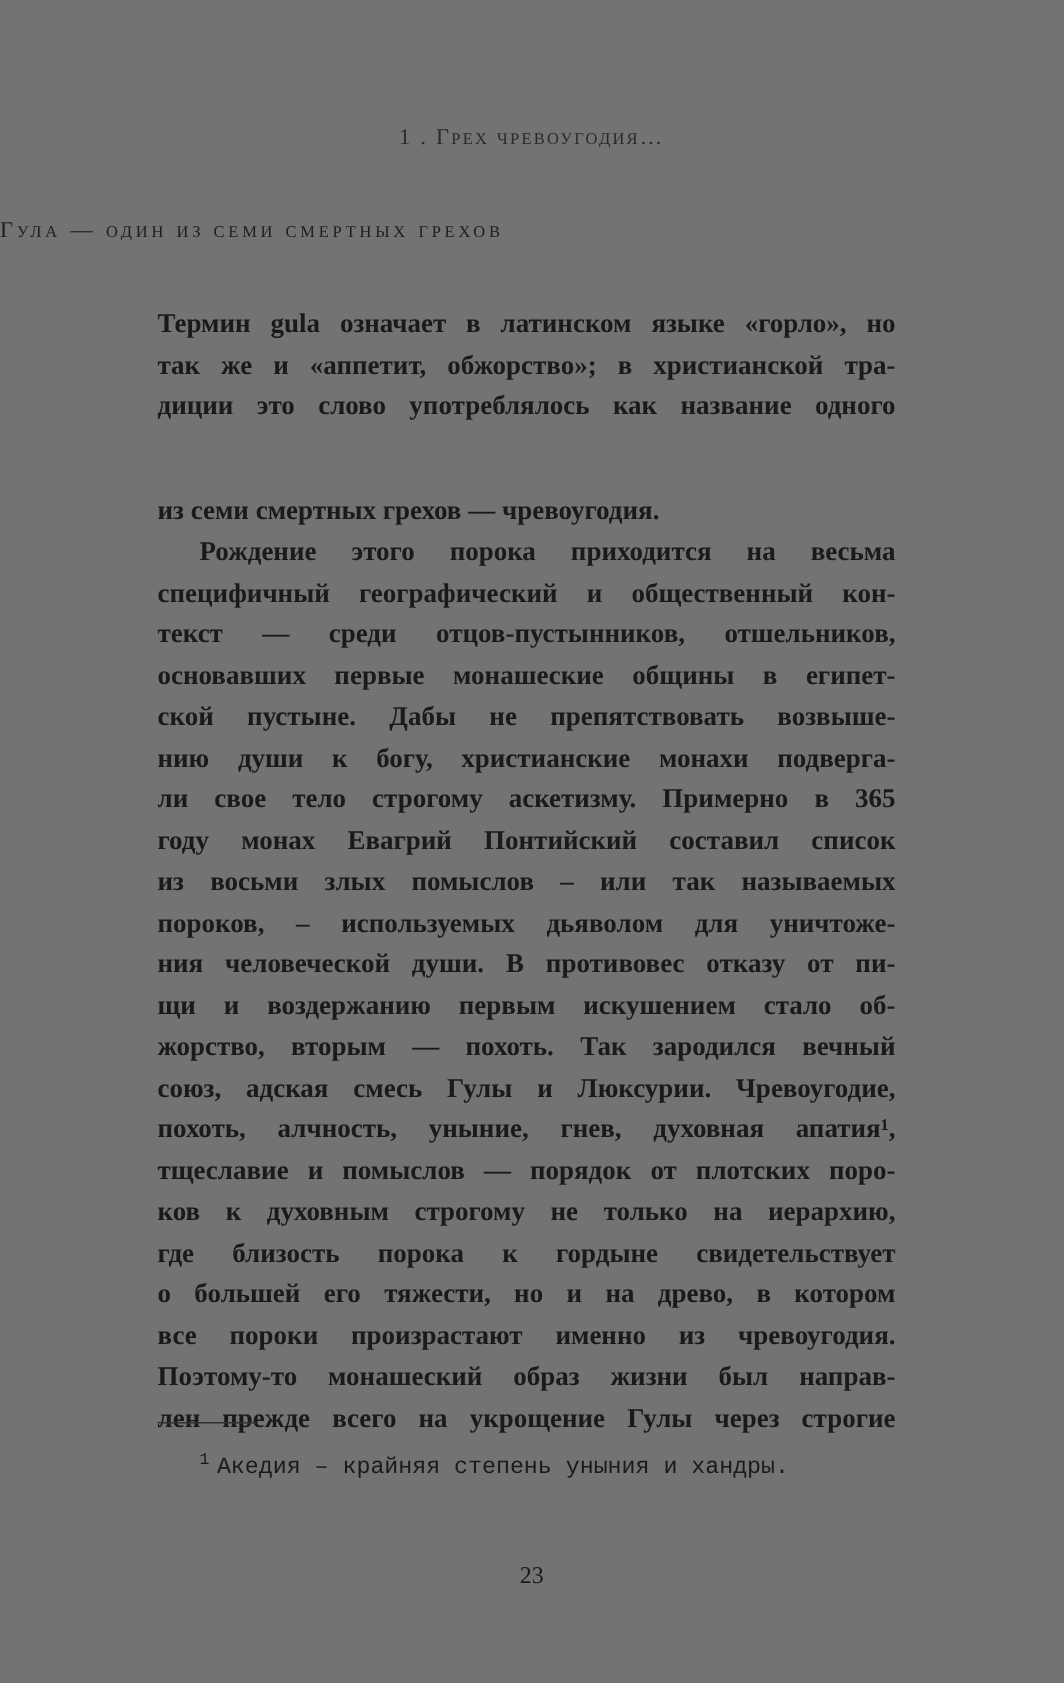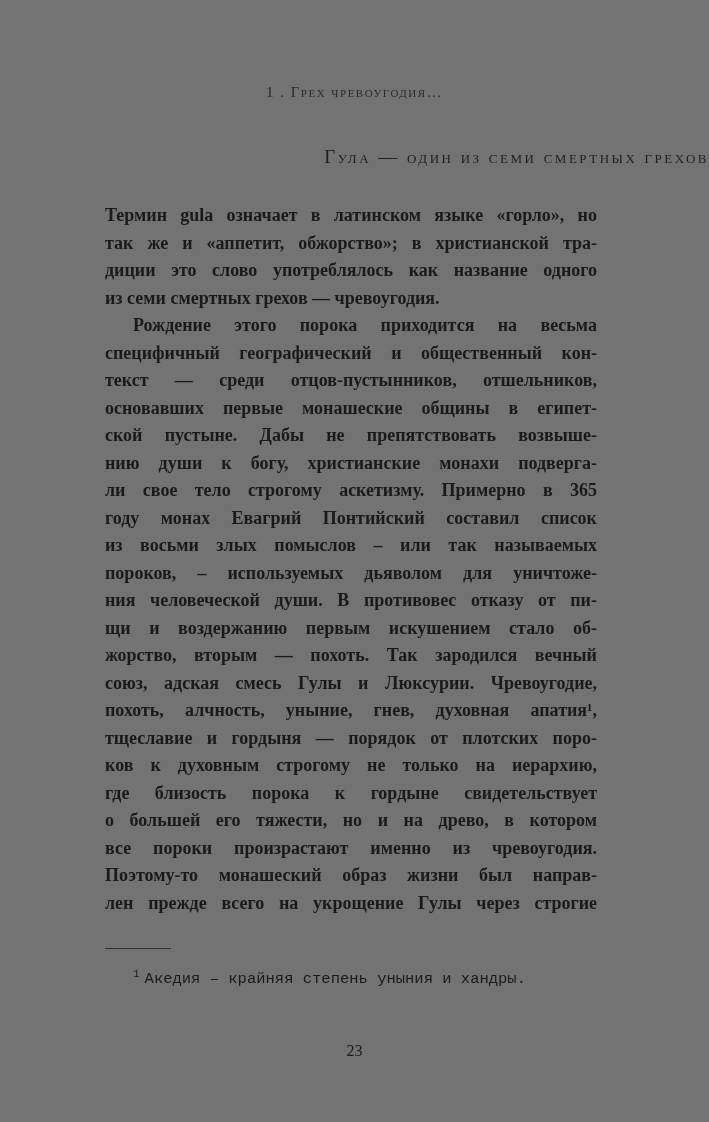--- a/index.html
+++ b/index.html
@@ -25,22 +25,22 @@
     font-size: 15px;
     font-variant: small-caps;
     letter-spacing: 1.5px;
     color: #2a2a2a;
   }
   .section-heading {
     position: absolute;
     top: 146px;
     left: 0;
     width: 100%;
-    text-align: right;
-    font-size: 19px;
+    text-align: left;
+    font-size: 15px;
     font-variant: small-caps;
     letter-spacing: 2.5px;
     color: #1e1e1e;
   }
   .body-text {
     position: absolute;
     top: 202px;
     left: 105px;
     width: 492px;
     font-size: 18px;
@@ -48,20 +48,21 @@
     color: #1a1a1a;
     font-weight: bold;
   }
   .line {
     text-align: justify;
     text-align-last: justify;
     white-space: normal;
   }
   .line.flush {
     text-align-last: left;
+    margin-top: 42px;
   }
   .line.indent {
     text-indent: 28px;
   }
   .footnote-rule {
     position: absolute;
     top: 948px;
     left: 105px;
     width: 66px;
     height: 1px;
@@ -117,21 +118,21 @@
         <div class="line">нию души к богу, христианские монахи подверга-</div>
         <div class="line">ли свое тело строгому аскетизму. Примерно в 365</div>
         <div class="line">году монах Евагрий Понтийский составил список</div>
         <div class="line">из восьми злых помыслов – или так называемых</div>
         <div class="line">пороков, – используемых дьяволом для уничтоже-</div>
         <div class="line">ния человеческой души. В противовес отказу от пи-</div>
         <div class="line">щи и воздержанию первым искушением стало об-</div>
         <div class="line">жорство, вторым — похоть. Так зародился вечный</div>
         <div class="line">союз, адская смесь Гулы и Люксурии. Чревоугодие,</div>
         <div class="line">похоть, алчность, уныние, гнев, духовная апатия¹,</div>
-        <div class="line">тщеславие и гордыня — порядок от плотских поро-</div>
+        <div class="line">тщеславие и помыслов — порядок от плотских поро-</div>
         <div class="line">ков к духовным строгому не только на иерархию,</div>
         <div class="line">где близость порока к гордыне свидетельствует</div>
         <div class="line">о большей его тяжести, но и на древо, в котором</div>
         <div class="line">все пороки произрастают именно из чревоугодия.</div>
         <div class="line">Поэтому-то монашеский образ жизни был направ-</div>
         <div class="line">лен прежде всего на укрощение Гулы через строгие</div>
       </div>
     </div>
 
   <div class="footnote-rule"></div>

